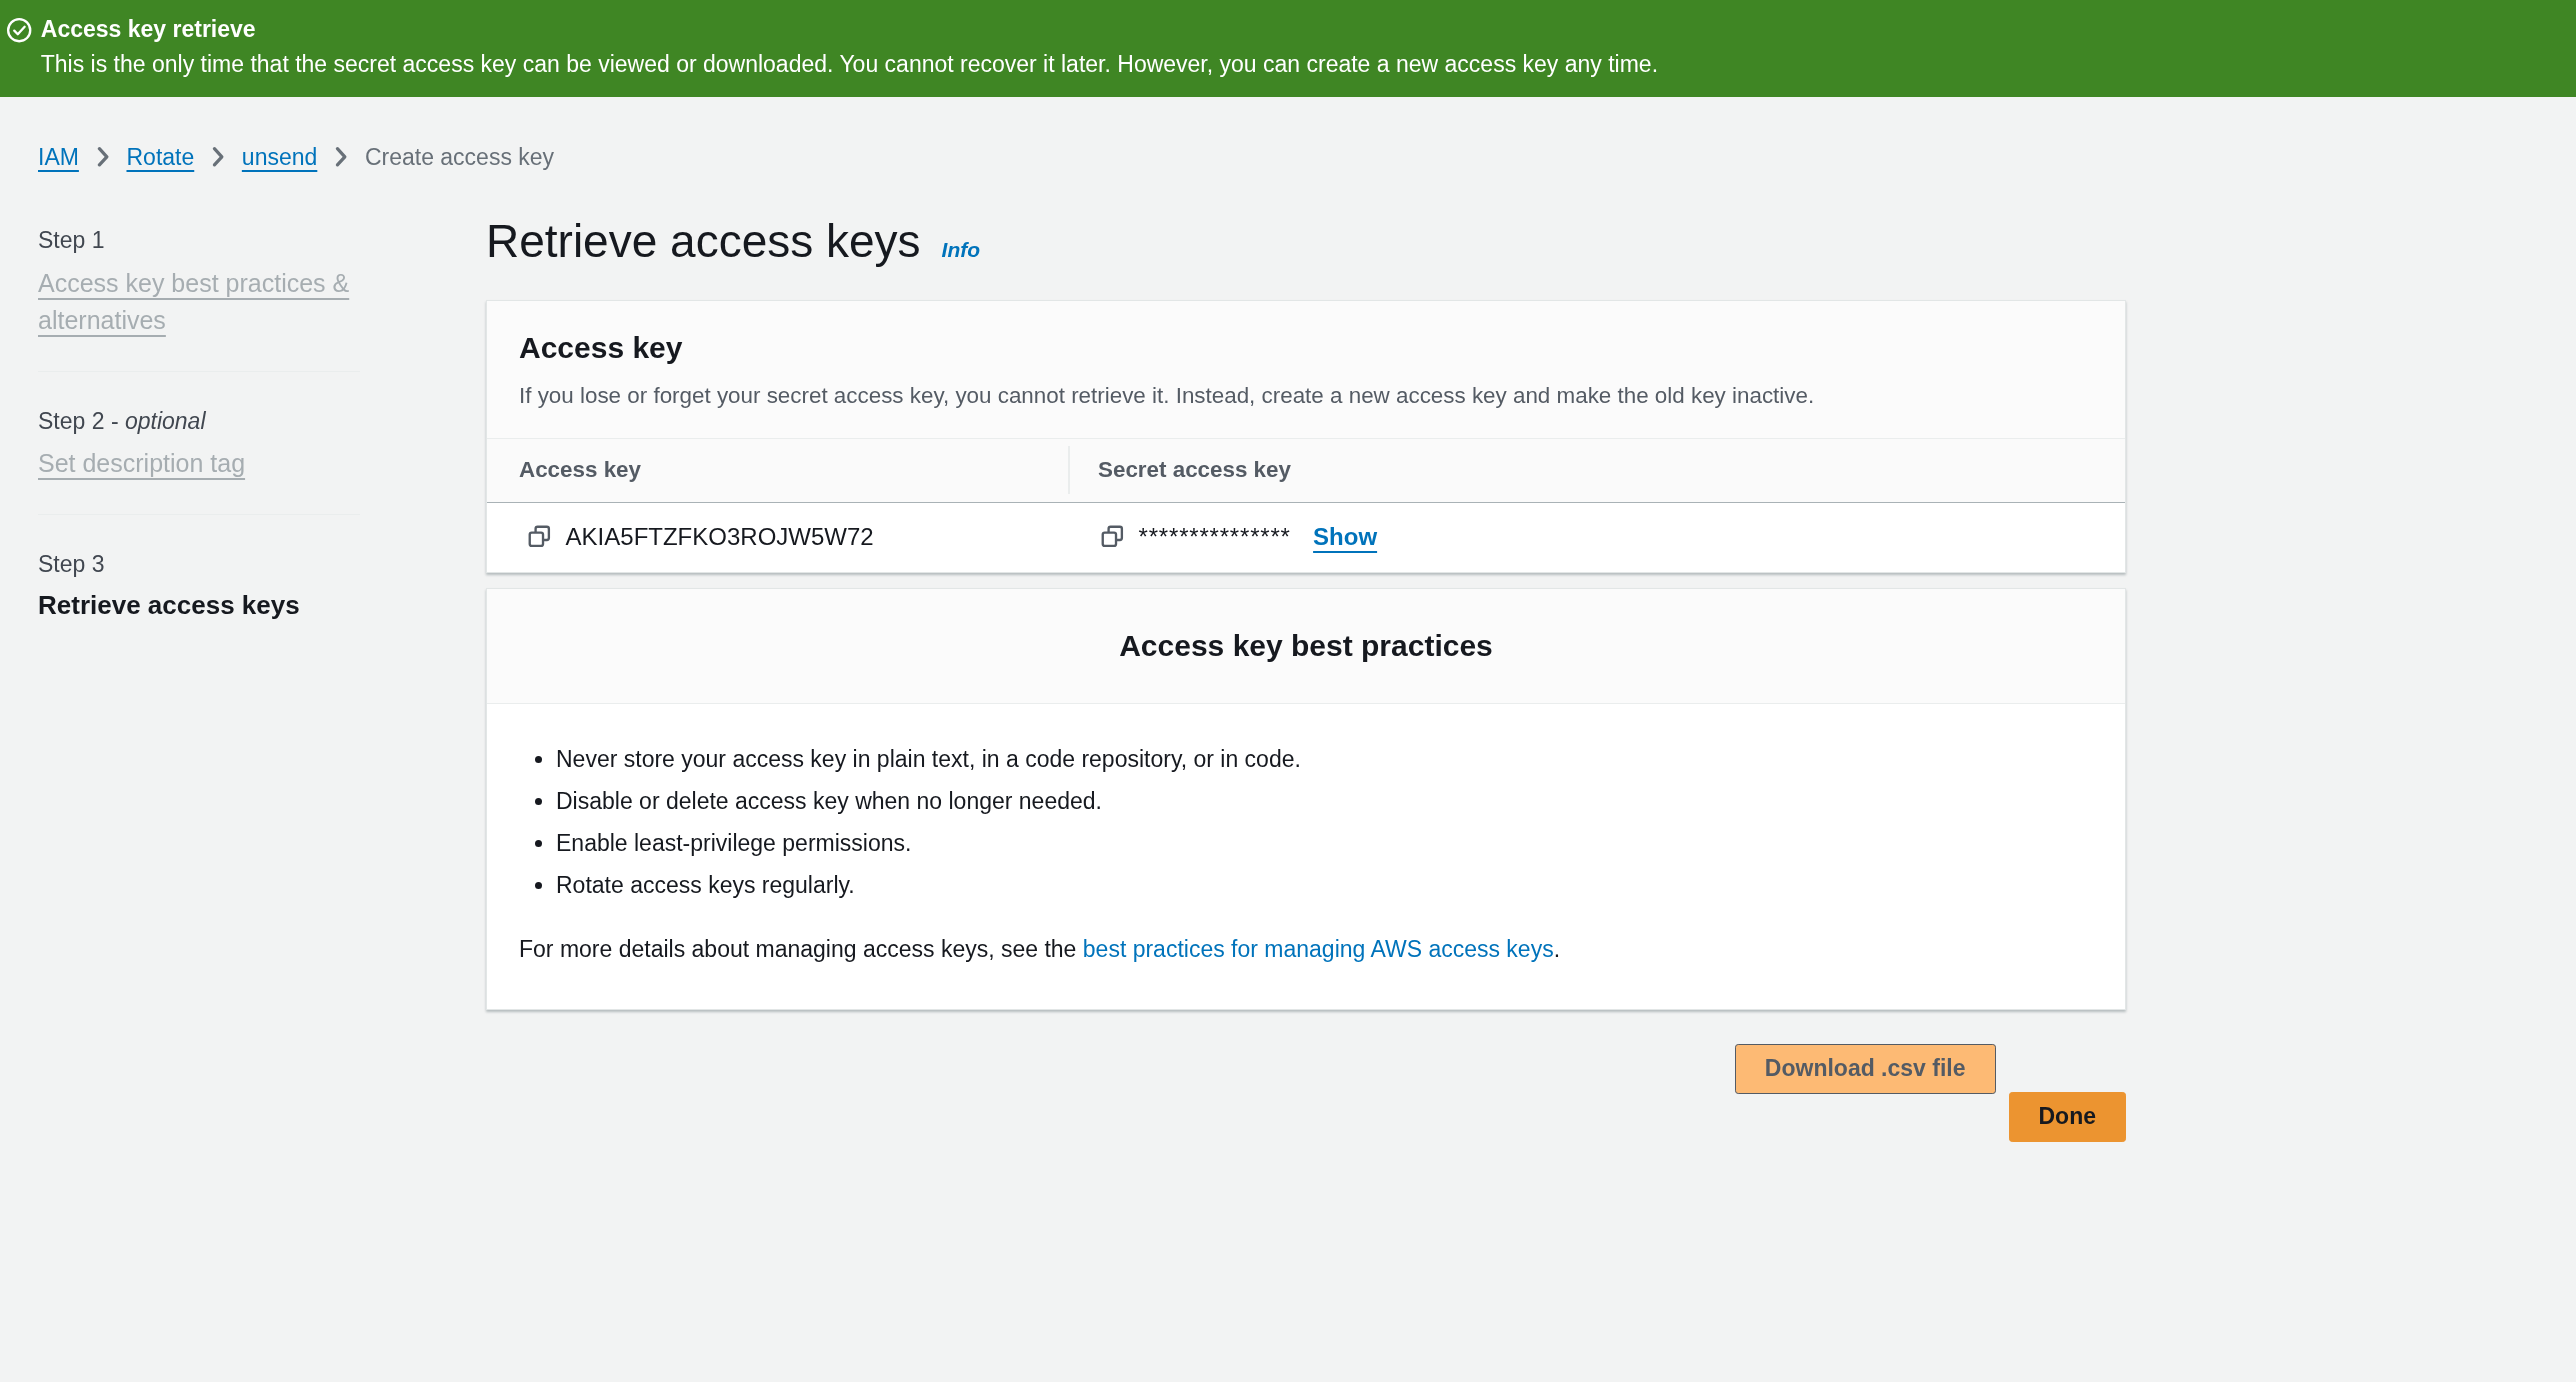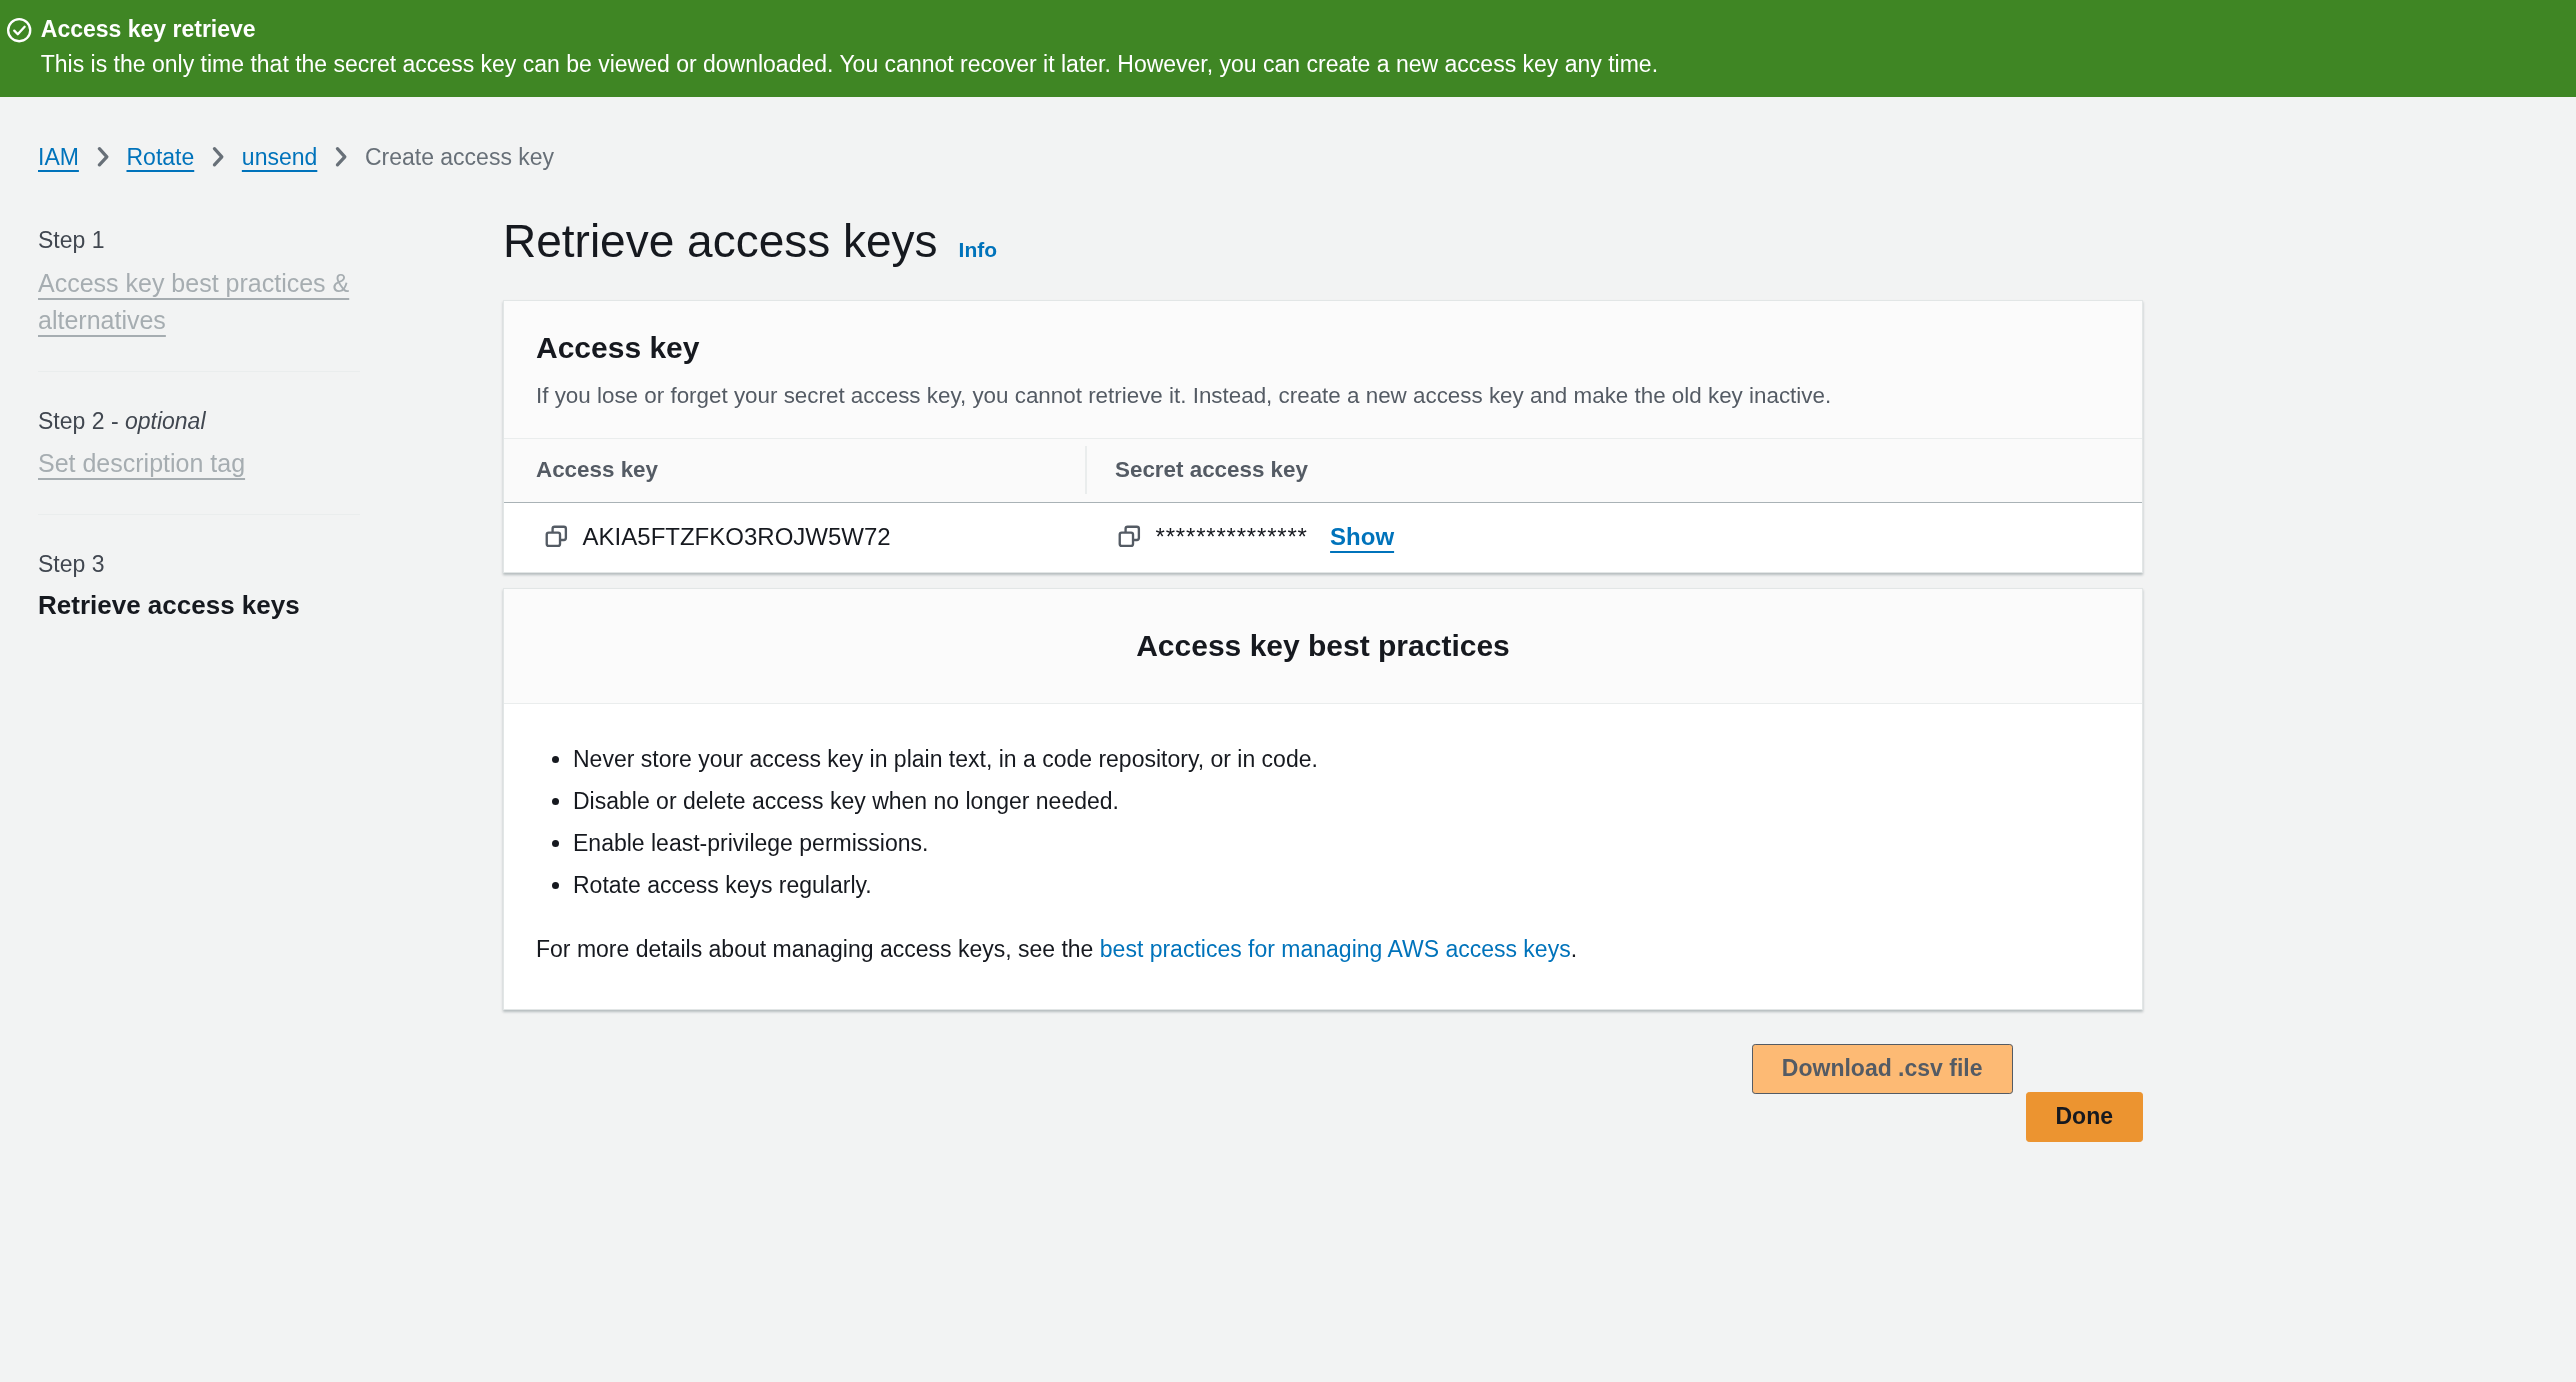--- a/index.html
+++ b/index.html
@@ -35,21 +35,21 @@
   .breadcrumbs a {
     color: #0073bb;
     text-decoration: underline;
     text-underline-offset: 4.8px;
     cursor: pointer;
   }
   .crumb-sep { margin: 0 17px; display: inline-flex; align-items: center; }
   .crumb-current { color: #687078; }
 
   
-  .layout { display: flex; margin: 42px 0 0 38px; gap: 17px; }
+  .layout { display: flex; margin: 42px 0 0 38px; }
 
   
   .steps-nav { width: 322px; margin-right: 126px; flex: none; padding-top: 11.2px; }
   .step-label { font-size: 23px; line-height: 30px; color: #414750; }
   .step-label em { font-style: italic; }
   .step-link {
     display: inline;
     font-size: 25px;
     line-height: 37px;
     color: #a6adb1;
@@ -58,21 +58,21 @@
     cursor: pointer;
   }
   .step-link-wrap { margin-top: 9.6px; }
   .step-div { border: none; border-top: 1.6px solid #eaeded; margin: 32px 0 34px; width: 322px; }
   .step-current { font-size: 26px; font-weight: bold; line-height: 37px; margin-top: 8px; color: #16191f; }
 
   
   .main { width: 1640px; }
   .page-title-row { display: flex; align-items: baseline; gap: 21px; margin-bottom: 32px; }
   h1 { font-size: 46px; font-weight: 400; color: #16191f; }
-  .info-link { font-size: 21px; font-weight: bold; color: #0073bb; text-decoration: none; cursor: pointer; }
+  .info-link { font-size: 21px; font-weight: bold; color: #0073bb; text-decoration: none; cursor: pointer; font-style: italic; }
 
   
   .card {
     background: #fff;
     border: 1.6px solid #e2e6e6;
     box-shadow: 0 1.6px 2.4px rgba(0, 28, 36, 0.25);
   }
   .card-header {
     background: #fbfbfb;
     padding: 30px 32px 27px;

